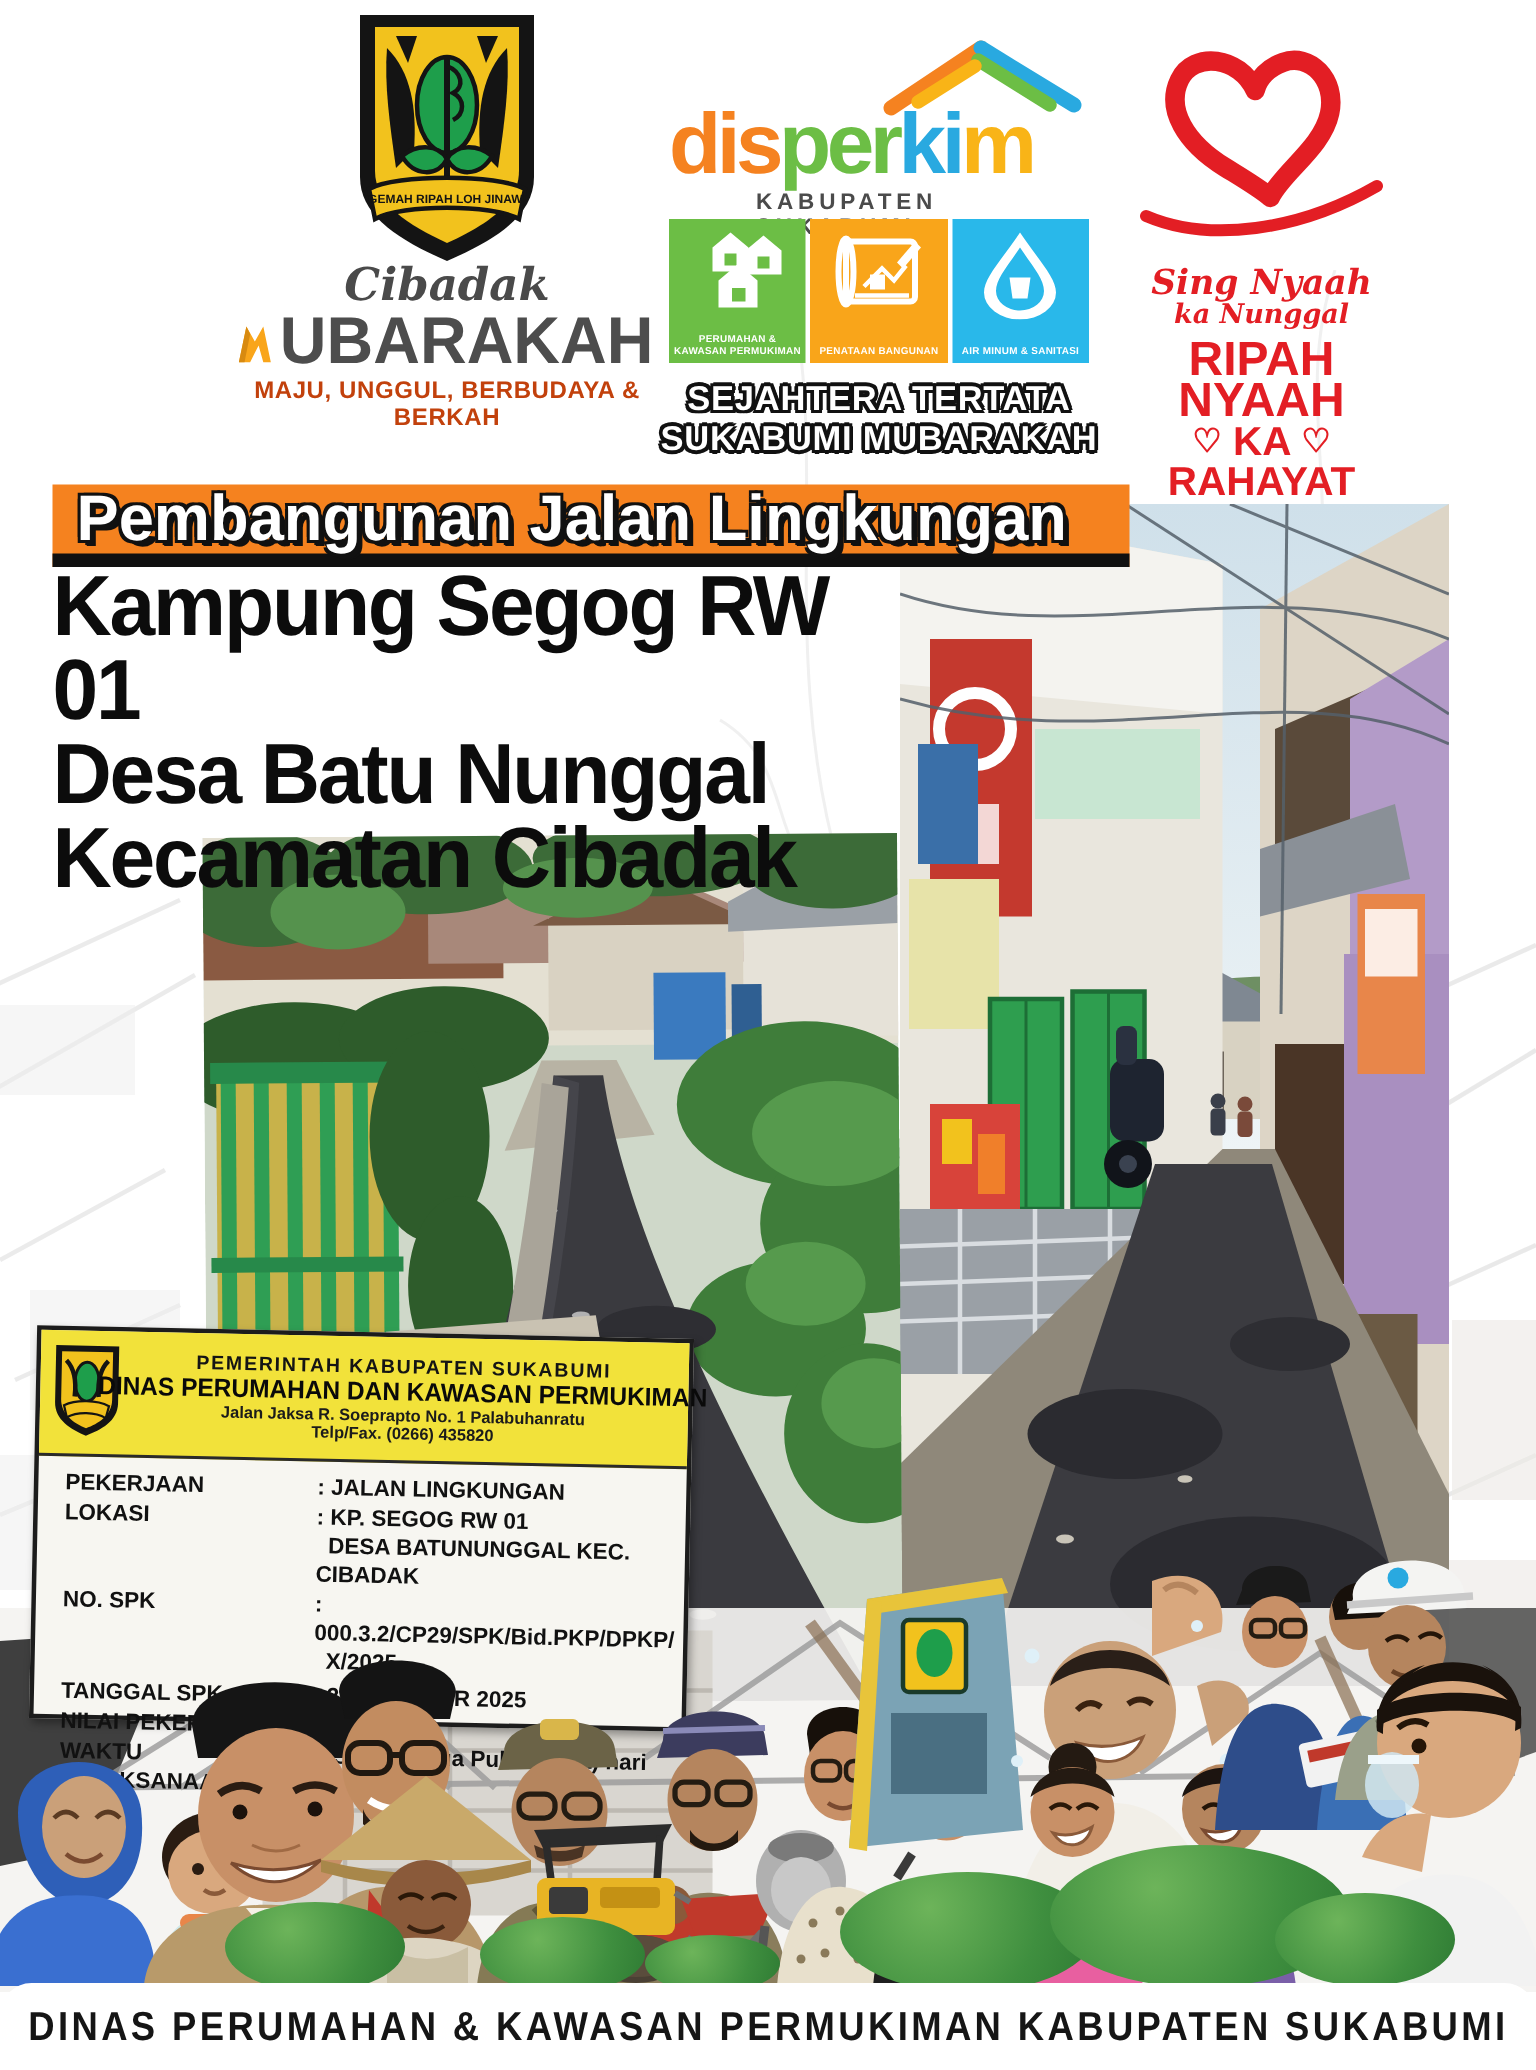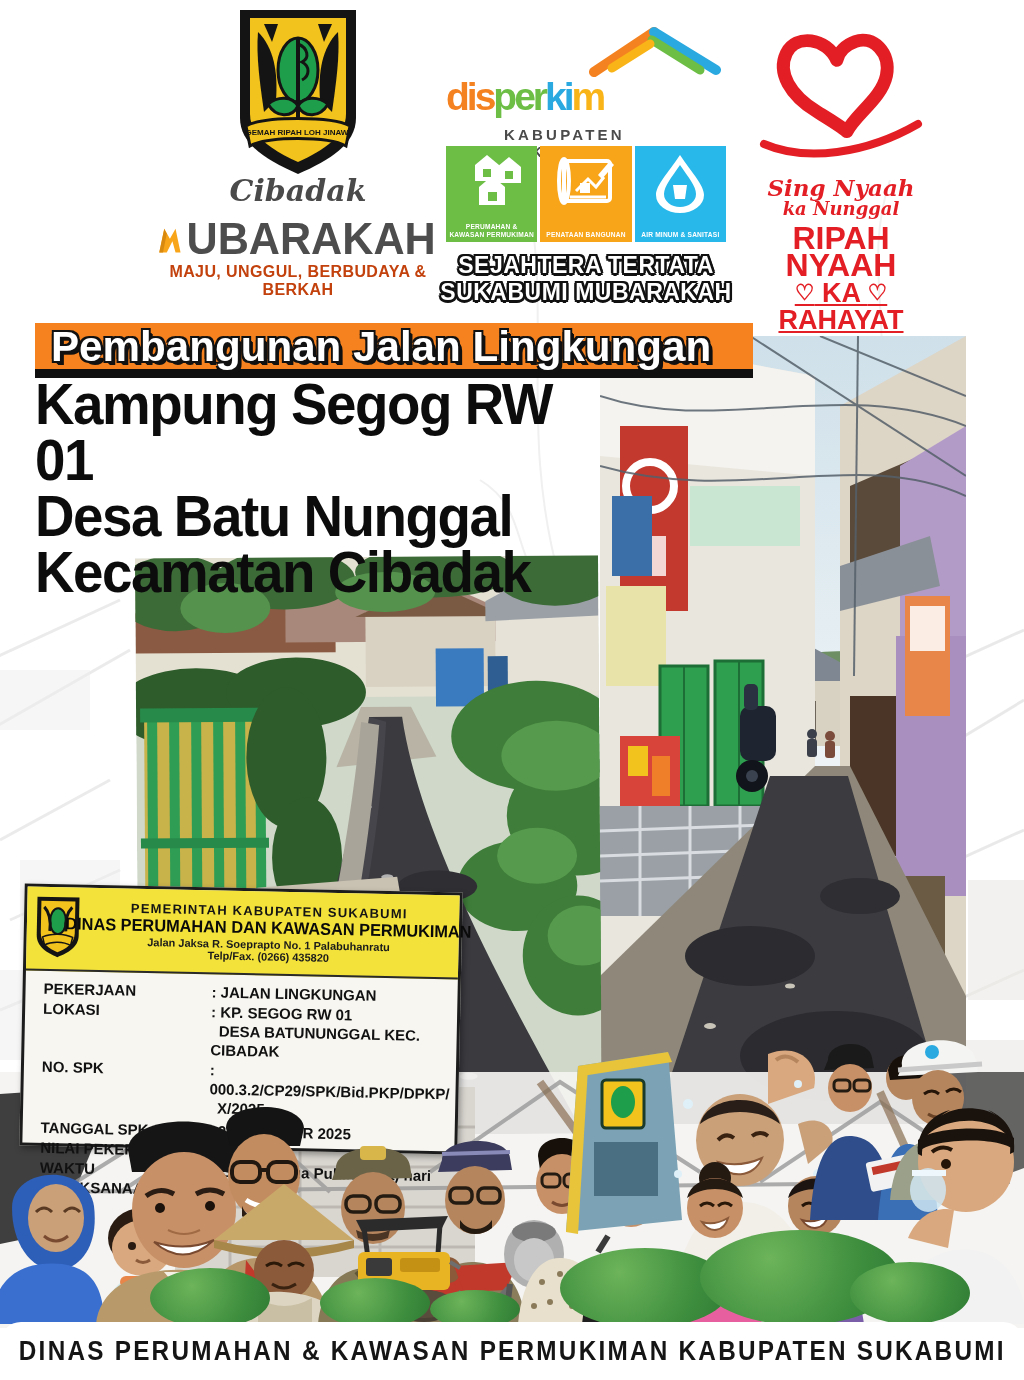--- a/index.html
+++ b/index.html
@@ -5,42 +5,42 @@
   html,body{margin:0;padding:0;background:#e9e9e9;}
   *{box-sizing:border-box;}
   #poster{position:relative;width:1024px;height:1380px;background:#ffffff;overflow:hidden;
           font-family:"Liberation Sans",sans-serif;margin:0 auto;}
   .abs{position:absolute;}
 
   
   #crest-block{left:158px;top:8px;width:280px;height:285px;z-index:4;text-align:center;}
   #crest-svg{display:block;margin:0 auto;}
   .script-name{font-family:"DejaVu Serif",serif;font-style:italic;font-weight:bold;color:#4a4a4a;font-size:30px;line-height:30px;}
-  .mubarakah-row{display:flex;align-items:flex-end;justify-content:flex-start;gap:2px;margin-top:12px;}
+  .mubarakah-row{display:flex;align-items:flex-end;justify-content:flex-start;gap:2px;margin-top:1px;}
   .mubarakah-word{font-size:44px;font-weight:bold;color:#4d4d4d;letter-spacing:0px;line-height:42px;transform:scaleX(.98);}
   .mubarakah-tag{font-size:16px;font-weight:bold;color:#c2410c;letter-spacing:.4px;margin-top:3px;}
 
   #disperkim-block{left:438px;top:30px;width:296px;height:275px;z-index:4;}
-  .dk-word{position:absolute;left:8px;top:38px;font-size:39px;font-weight:bold;letter-spacing:-3px;line-height:57px;}
+  .dk-word{position:absolute;left:8px;top:38px;font-size:57px;font-weight:bold;letter-spacing:-3px;line-height:57px;}
   .dk-sub{position:absolute;left:66px;top:96px;font-size:15px;font-weight:bold;color:#4b4b4b;letter-spacing:3.2px;}
   .tiles{position:absolute;left:8px;top:116px;width:280px;display:flex;gap:3px;}
   .tile{width:92px;height:96px;position:relative;display:flex;flex-direction:column;align-items:center;justify-content:flex-end;padding:4px 2px;}
   .tile-label{color:#fff;font-size:6.6px;font-weight:bold;text-align:center;line-height:7.5px;letter-spacing:.2px;}
   .tile svg{position:absolute;top:7px;left:50%;transform:translateX(-50%);}
   .motto-bubble{position:absolute;left:0;top:222px;width:296px;text-align:center;
      font-size:23px;font-weight:bold;letter-spacing:.5px;color:#fff;line-height:27px;
      text-shadow:-2px -2px 0 #111,2px -2px 0 #111,-2px 2px 0 #111,2px 2px 0 #111,0 -2.5px 0 #111,0 2.5px 0 #111,-2.5px 0 0 #111,2.5px 0 0 #111;}
 
   #heart-block{left:732px;top:20px;width:218px;height:285px;z-index:4;text-align:center;}
   .heart-script{font-family:"DejaVu Serif",serif;font-style:italic;font-weight:bold;color:#E31E24;}
   .hs1{font-size:23px;line-height:23px;margin-top:2px;}
   .hs2{font-size:18px;line-height:20px;}
   .heart-bold{color:#E31E24;font-weight:bold;line-height:27px;letter-spacing:0px;}
   .hb-big{font-size:32px;}
-  .hb-mid{font-size:27px;text-decoration:underline;}
+  .hb-mid{font-size:27px;}
   .mini-heart{font-size:22px;vertical-align:2px;}
 
   
   #banner{left:35px;top:323px;width:718px;height:55px;background:#F5821F;z-index:6;
           border-bottom:9px solid #101010;display:flex;align-items:center;padding-left:16px;}
   #banner-title{font-size:43px;font-weight:bold;color:#fff;letter-spacing:0px;transform:scaleX(.98);transform-origin:left;
      text-shadow:-2px -2px 0 #111,2px -2px 0 #111,-2px 2px 0 #111,3px 3px 0 #111,4px 4px 0 #111;}
   #heading{left:35px;top:376px;width:600px;z-index:5;color:#0c0c0c;font-weight:bold;
            font-size:57px;line-height:56px;letter-spacing:-1.5px;transform:scaleX(.96);transform-origin:left top;}
 

